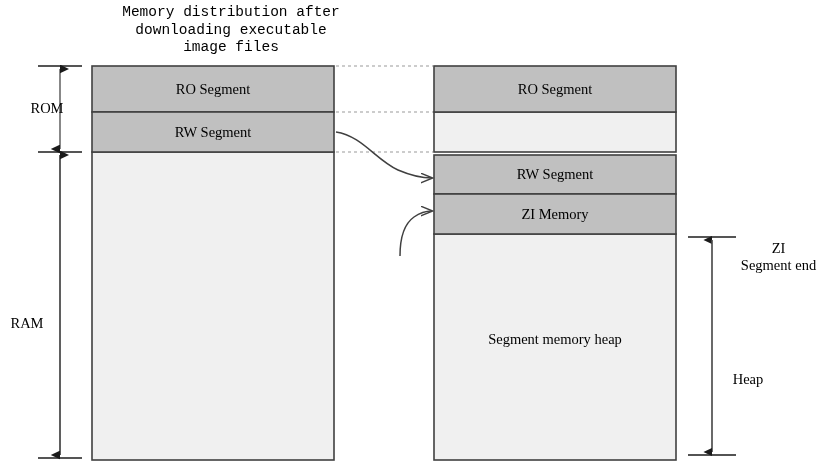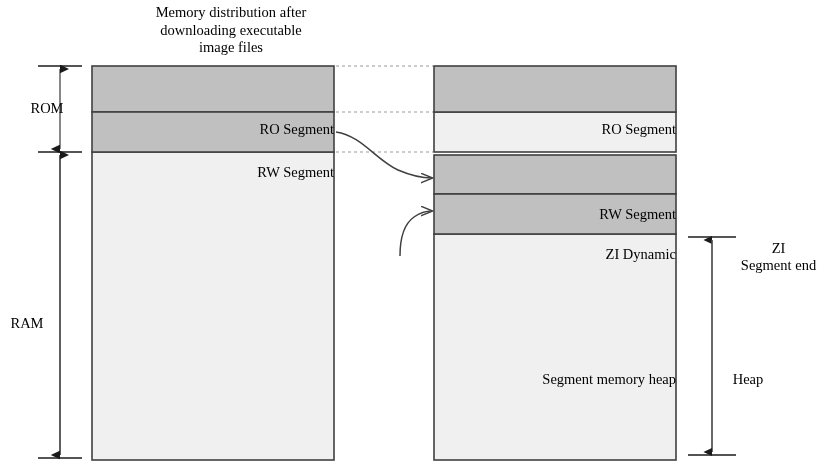--- a/index.html
+++ b/index.html
@@ -25,31 +25,31 @@
     width: 829px;
     height: 464px;
   }
   .title {
     position: absolute;
     text-align: center;
     font-size: 14.5px;
     line-height: 17.5px;
     color: #000;
     white-space: pre-line;
+    font-family: Liberation Mono, monospace;
   }
   #title-left  { left: 118px; top: 4px;  width: 226px; }
   #title-right { left: 455px; top: 11px; width: 236px; }
 
   .seg-label {
     position: absolute;
-    text-align: right;
+    text-align: center;
     font-size: 14.5px;
     line-height: 16px;
     color: #000;
-    margin-top: 40px;
   }
   .axis-label {
     position: absolute;
     text-align: center;
     font-size: 14.5px;
     line-height: 16.5px;
     color: #000;
     white-space: pre-line;
   }
 </style>
@@ -114,21 +114,21 @@
 
   <div class="title" id="title-left">Memory distribution after
 downloading executable
 image files</div>
 
   <div class="seg-label" style="left:92px; top:81px; width:242px;">RO Segment</div>
   <div class="seg-label" style="left:92px; top:124px; width:242px;">RW Segment</div>
 
   <div class="seg-label" style="left:434px; top:81px; width:242px;">RO Segment</div>
   <div class="seg-label" style="left:434px; top:166px; width:242px;">RW Segment</div>
-  <div class="seg-label" style="left:434px; top:206px; width:242px;">ZI Dynamic</div>
+  <div class="seg-label" style="left:434px; top:206px; width:242px;">ZI Memory</div>
   <div class="seg-label" style="left:434px; top:331px; width:242px;">Segment memory heap</div>
 
   <div class="axis-label" style="left:0px; top:100px; width:54px;padding-left:20px;">ROM</div>
   <div class="axis-label" style="left:0px; top:315px; width:54px;">RAM</div>
 
   <div class="axis-label" style="left:728px; top:240px; width:101px;">ZI
 Segment end</div>
   <div class="axis-label" style="left:700px; top:337px; width:96px;margin-top:34px;">Heap</div>
 
 </div>

